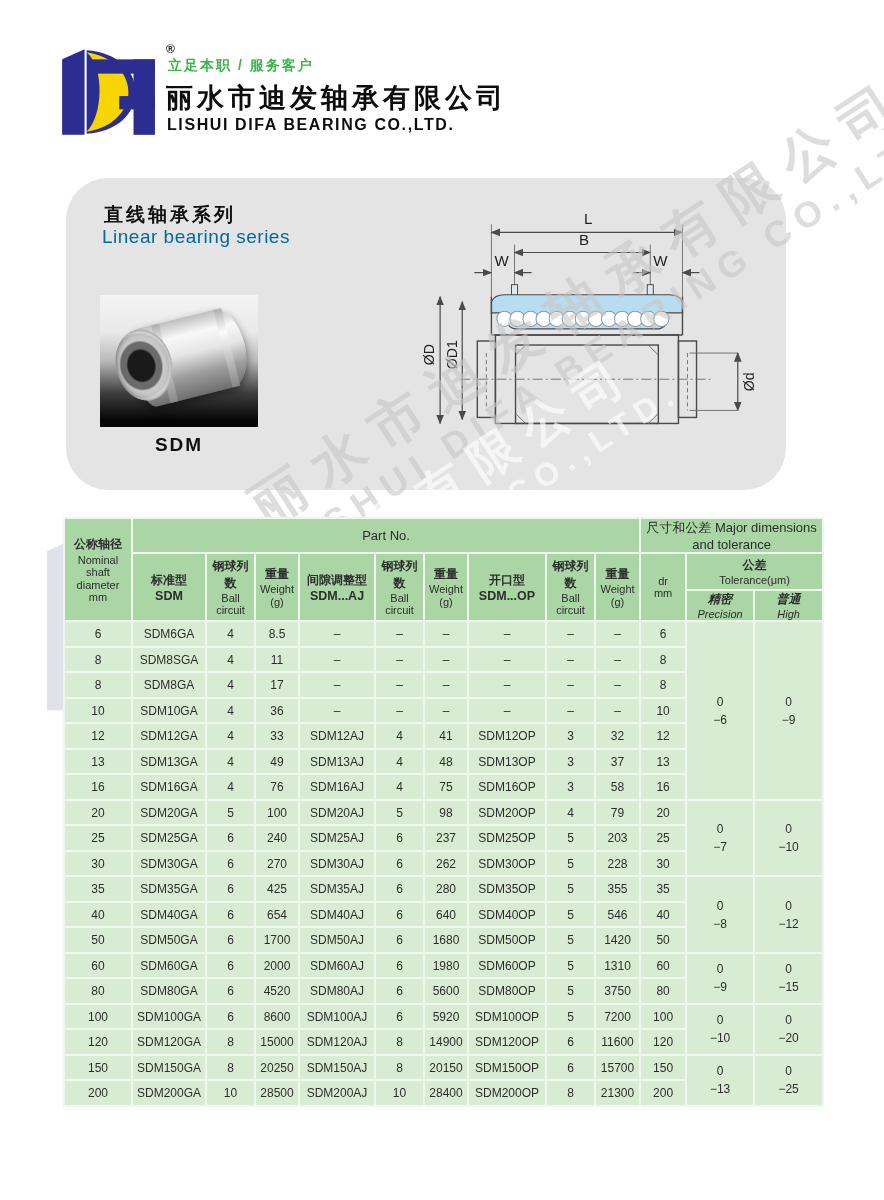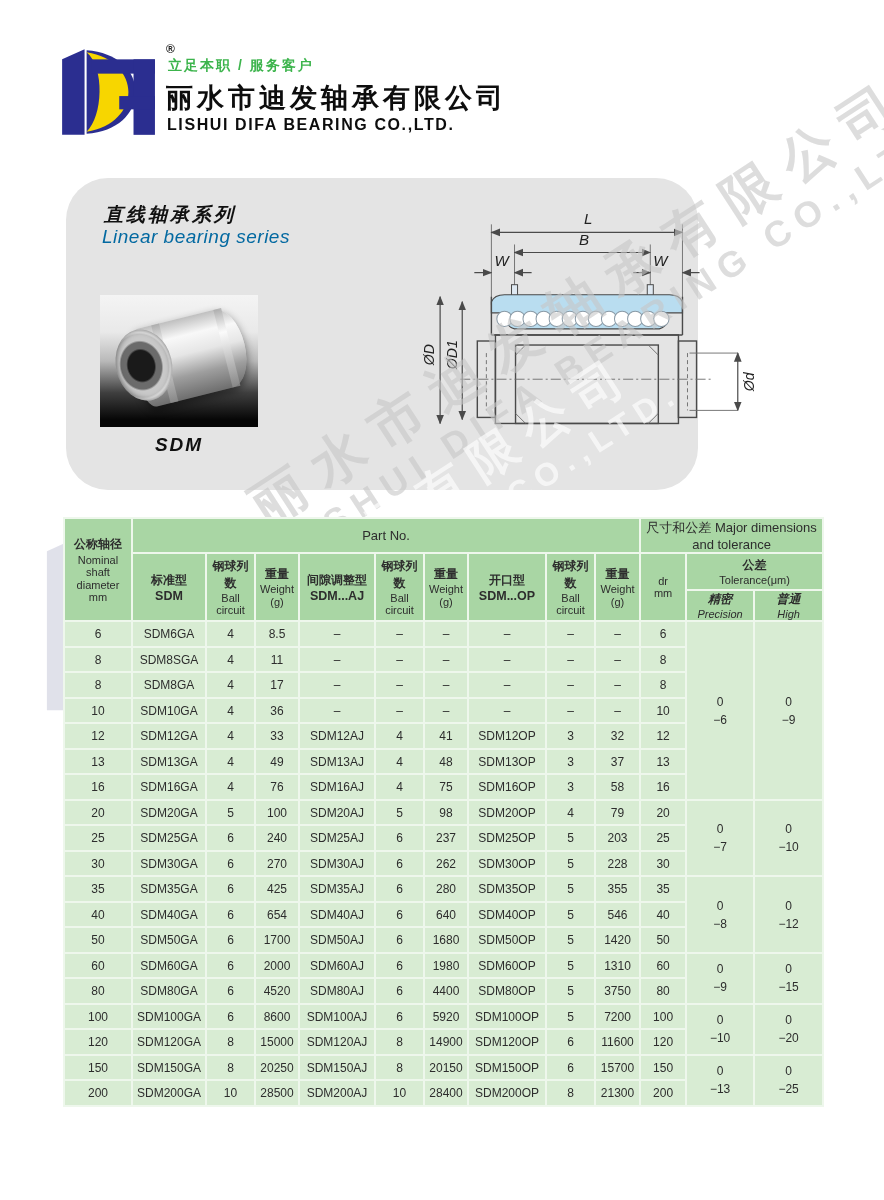--- a/index.html
+++ b/index.html
@@ -11,21 +11,21 @@
 
   
   .logo-block { position:absolute; left:56px; top:42px; width:520px; height:105px; }
   .logo-svg { position:absolute; left:0; top:2px; width:102px; height:96px; }
   .reg-mark { position:absolute; left:110px; top:0px; font-size:12px; font-weight:bold; color:#222; }
   .slogan { position:absolute; left:112px; top:15px; font-size:14px; font-weight:bold; color:#3cb44c; letter-spacing:2px; }
   .company-cn { position:absolute; left:110px; top:38px; font-size:27px; font-weight:bold; color:#0d0d0d; letter-spacing:4px; }
   .company-en { position:absolute; left:111px; top:74px; font-size:16px; font-weight:bold; color:#0d0d0d; letter-spacing:1.6px; }
 
   
-  .panel { position:absolute; left:66px; top:178px; width:632px; height:312px; background:#e4e4e4; border-radius:42px;font-style:italic; }
+  .panel { position:absolute; left:66px; top:178px; width:720px; height:312px; background:#e4e4e4; border-radius:42px; }
   .panel-title-cn { position:absolute; left:38px; top:24px; font-size:19px; font-weight:bold; color:#111; letter-spacing:3px; }
   .panel-title-en { position:absolute; left:36px; top:48px; font-size:19px; color:#0369a1; letter-spacing:0.5px; }
 
   
   .photo { position:absolute; left:34px; top:117px; width:158px; height:132px; overflow:hidden;
     background:linear-gradient(180deg,#f4f4f4 0%,#e9e9e9 28%,#b9b9b9 50%,#3f3f3f 74%,#050505 95%); }
   .cyl { position:absolute; left:34px; top:22px; width:112px; height:80px; transform:rotate(-14deg);
     border-radius:12px 22px 22px 12px / 30px 40px 40px 30px;
     background:linear-gradient(180deg,#bfbfbf 0%,#f8f8f8 22%,#e6e6e6 45%,#9e9e9e 72%,#6e6e6e 100%);
     box-shadow:0 4px 8px rgba(0,0,0,.45); }
@@ -484,21 +484,21 @@
           <td rowspan="2" class="tol">0
 −15</td>
         </tr>
         <tr>
           <td>80</td>
           <td>SDM80GA</td>
           <td>6</td>
           <td>4520</td>
           <td>SDM80AJ</td>
           <td>6</td>
-          <td>4400</td>
+          <td>5600</td>
           <td>SDM80OP</td>
           <td>5</td>
           <td>3750</td>
           <td>80</td>
         </tr>
         <tr>
           <td>100</td>
           <td>SDM100GA</td>
           <td>6</td>
           <td>8600</td>

